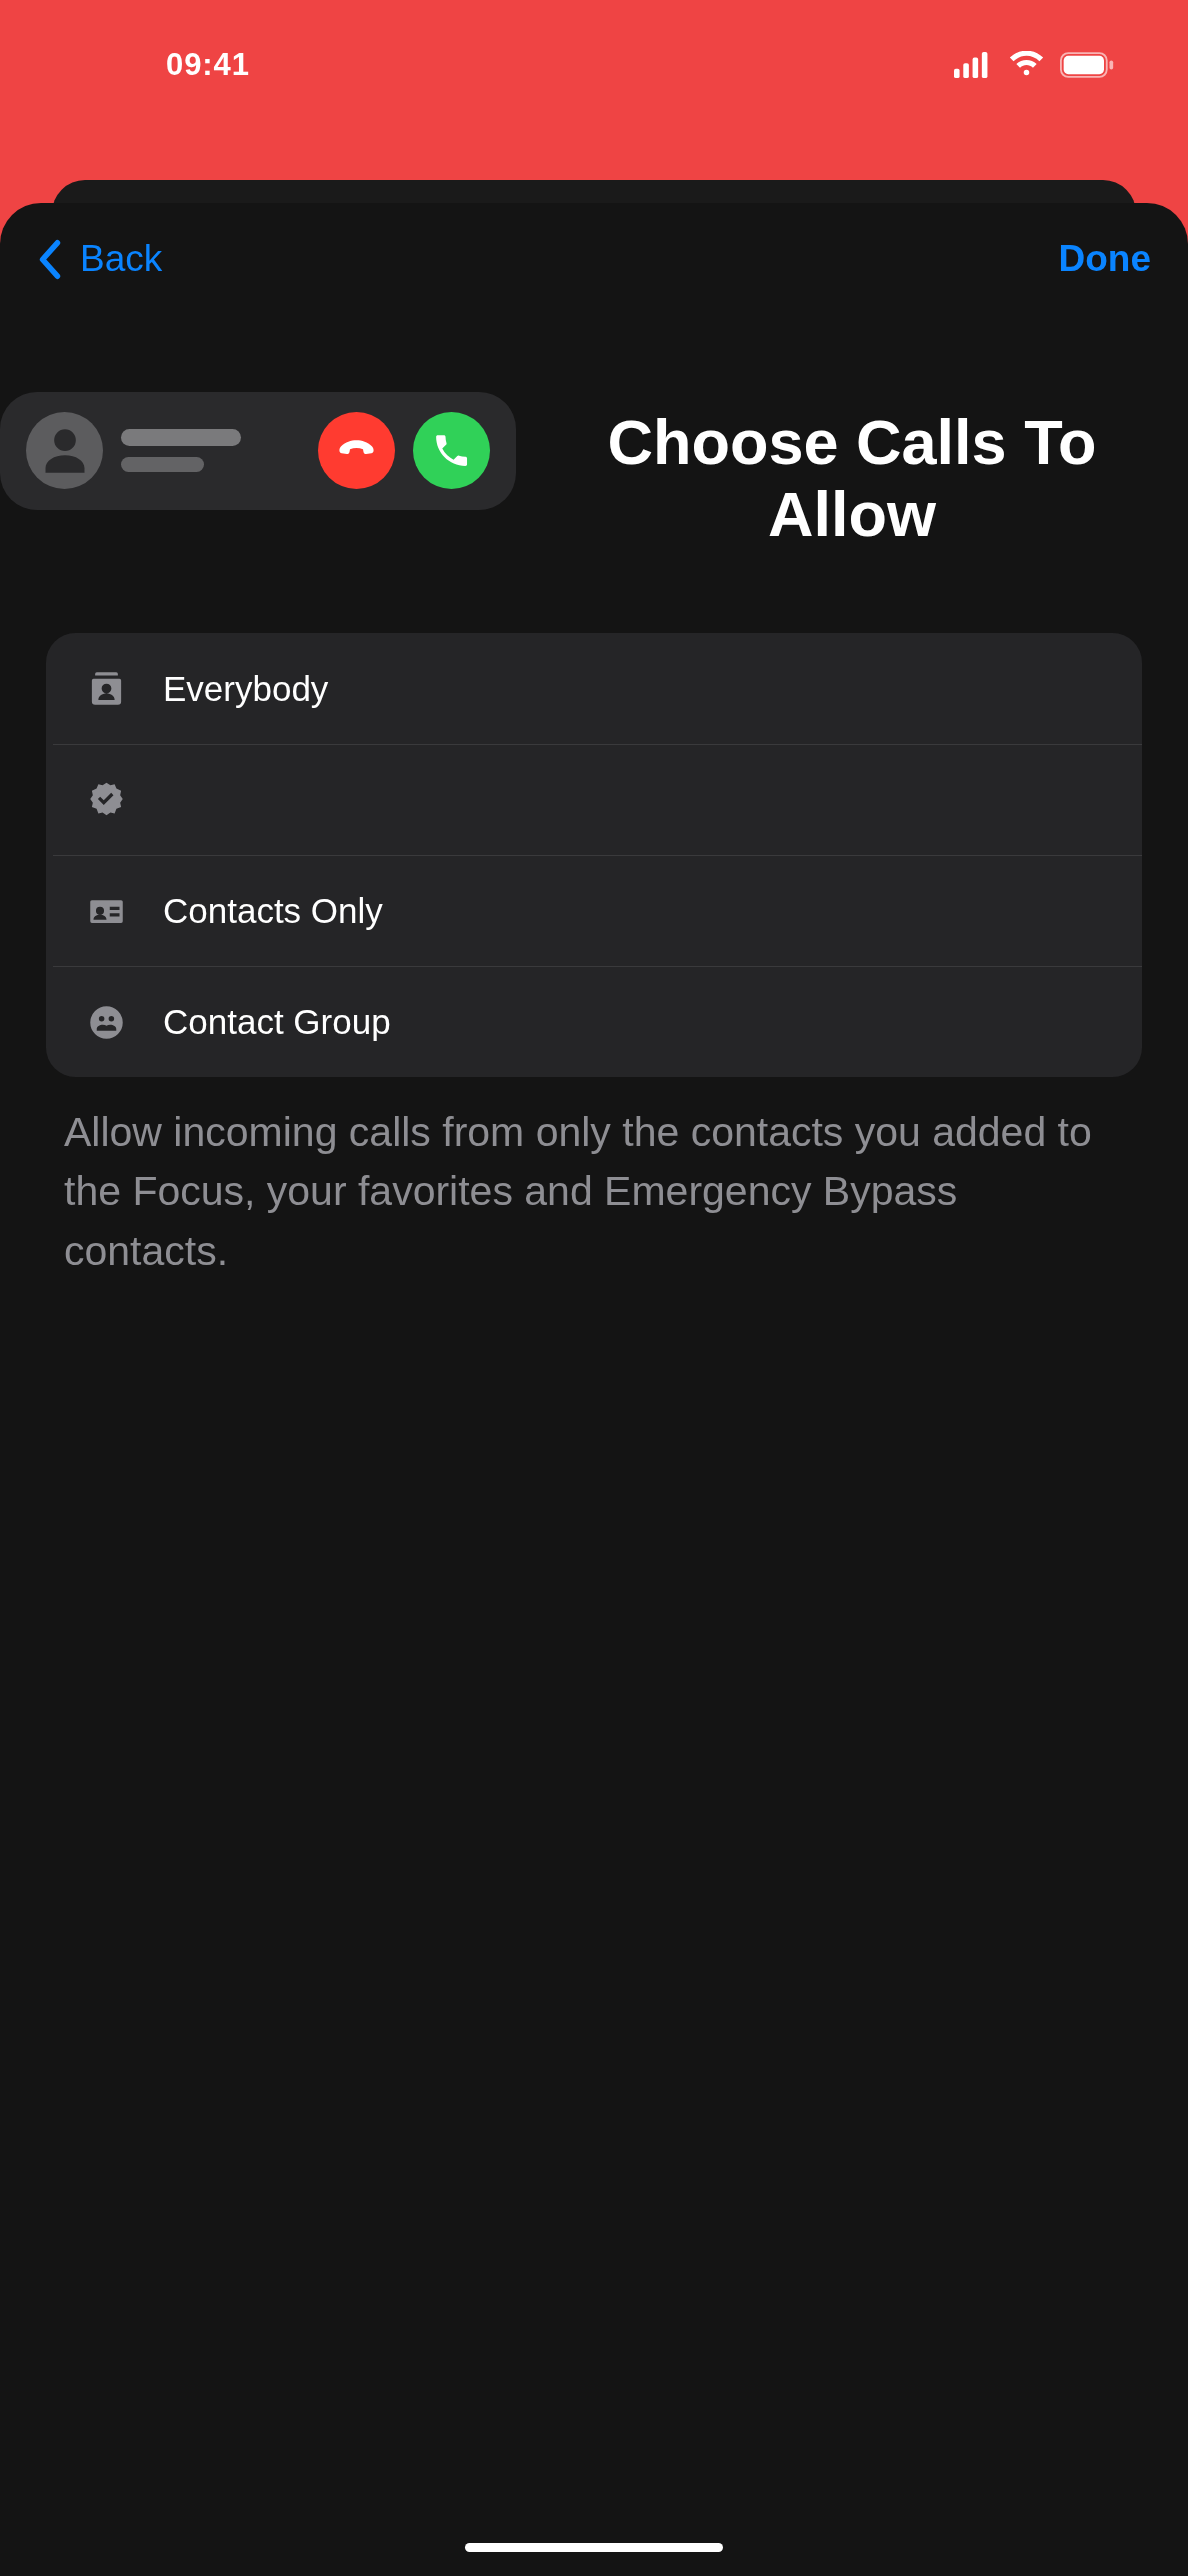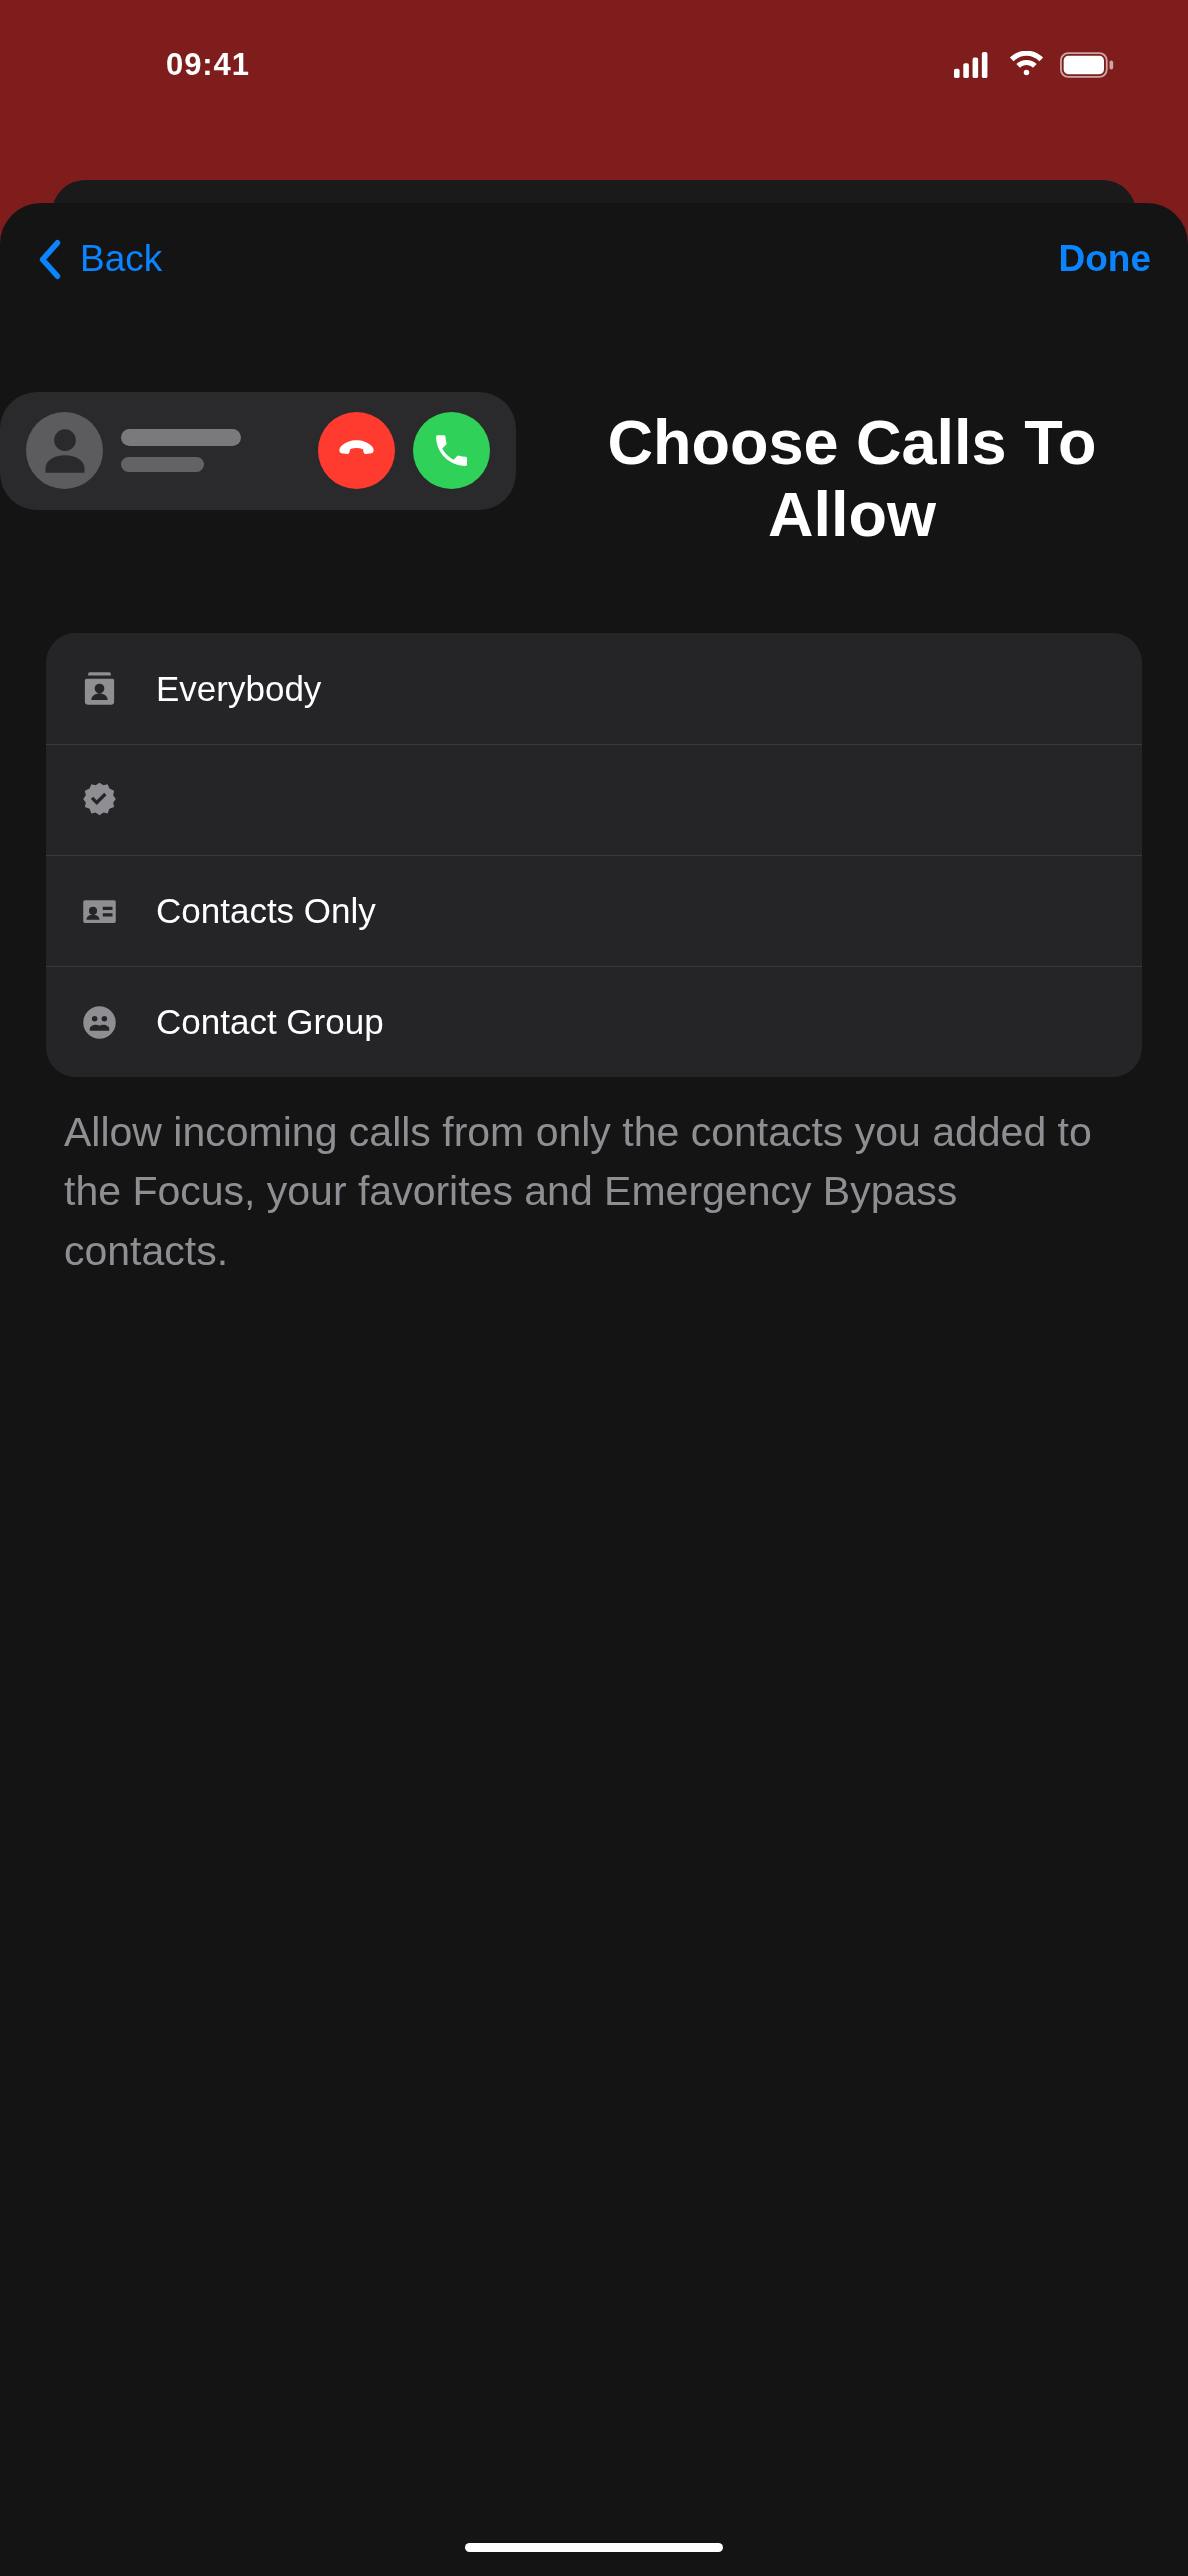--- a/index.html
+++ b/index.html
@@ -8,21 +8,21 @@
     height: 2576px;
     background: #000;
     font-family: -apple-system, "SF Pro Text", "Helvetica Neue", Arial, sans-serif;
     color: #fff;
     overflow: hidden;
   }
   .screen {
     position: relative;
     width: 1188px;
     height: 2576px;
-    background: #7f1d1d;
+    background: #ef4444;
   }
 
   
   .status-bar {
     position: absolute;
     top: 0; left: 0; right: 0;
     height: 129px;
     display: flex;
     align-items: center;
     justify-content: space-between;
@@ -133,20 +133,21 @@
     border-radius: 29.5px;
     overflow: hidden;
   }
   .row {
     display: flex;
     align-items: center;
     height: 111px;
     padding: 0 31px;
     border-top: 0.9px solid #3a3a3c;
     cursor: pointer;
+    margin-left: 7px;
   }
   .row:first-child { border-top: none; }
   .row-icon {
     width: 44px; height: 44px;
     display: flex; align-items: center; justify-content: center;
     margin-right: 35px;
     flex-shrink: 0;
     color: #8e8e93;
   }
   .row-icon svg { width: 39px; height: 39px; fill: currentColor; }

